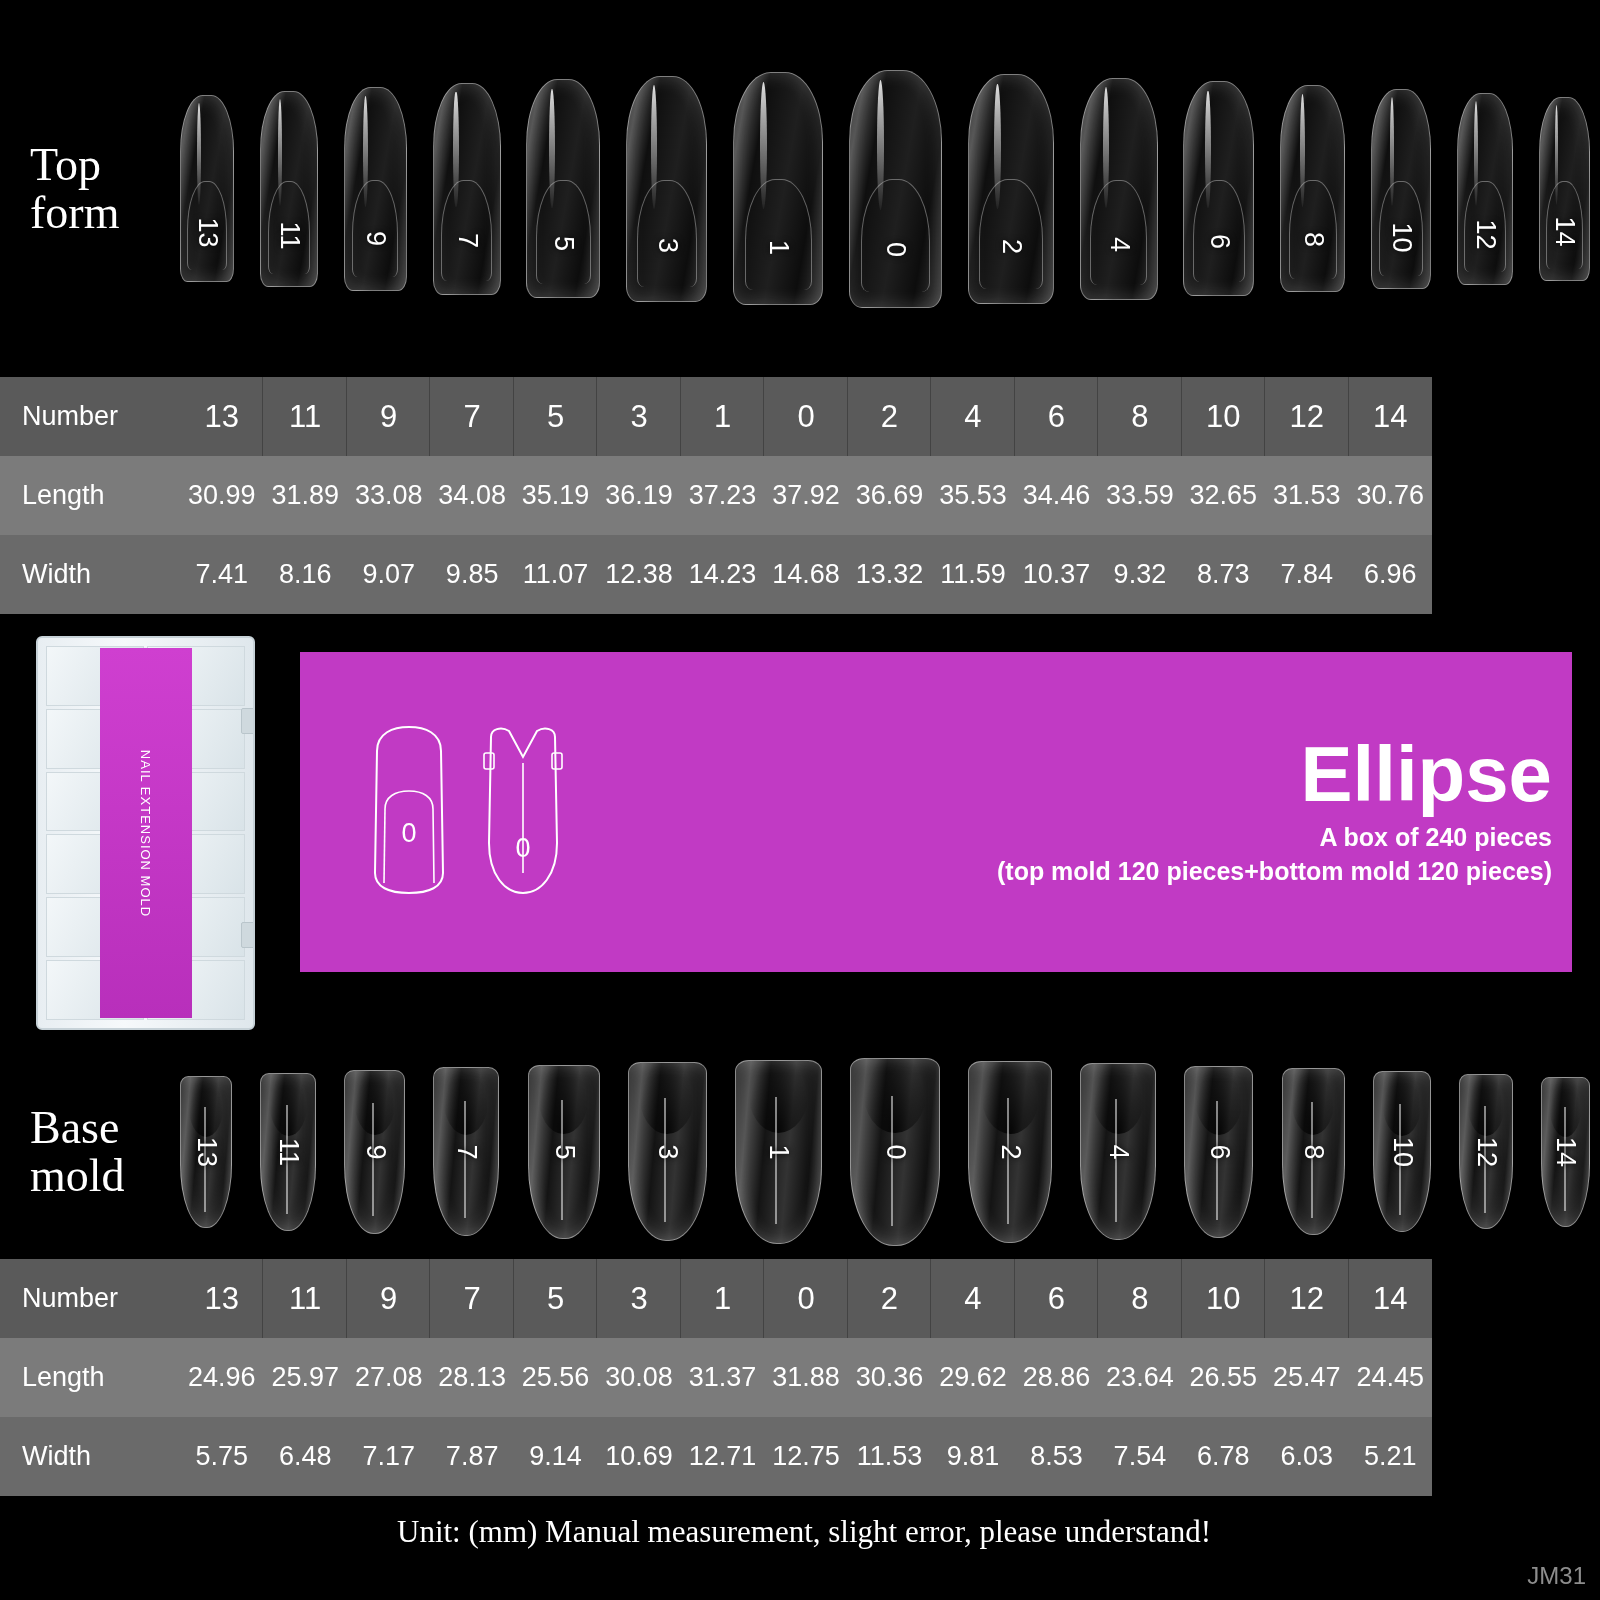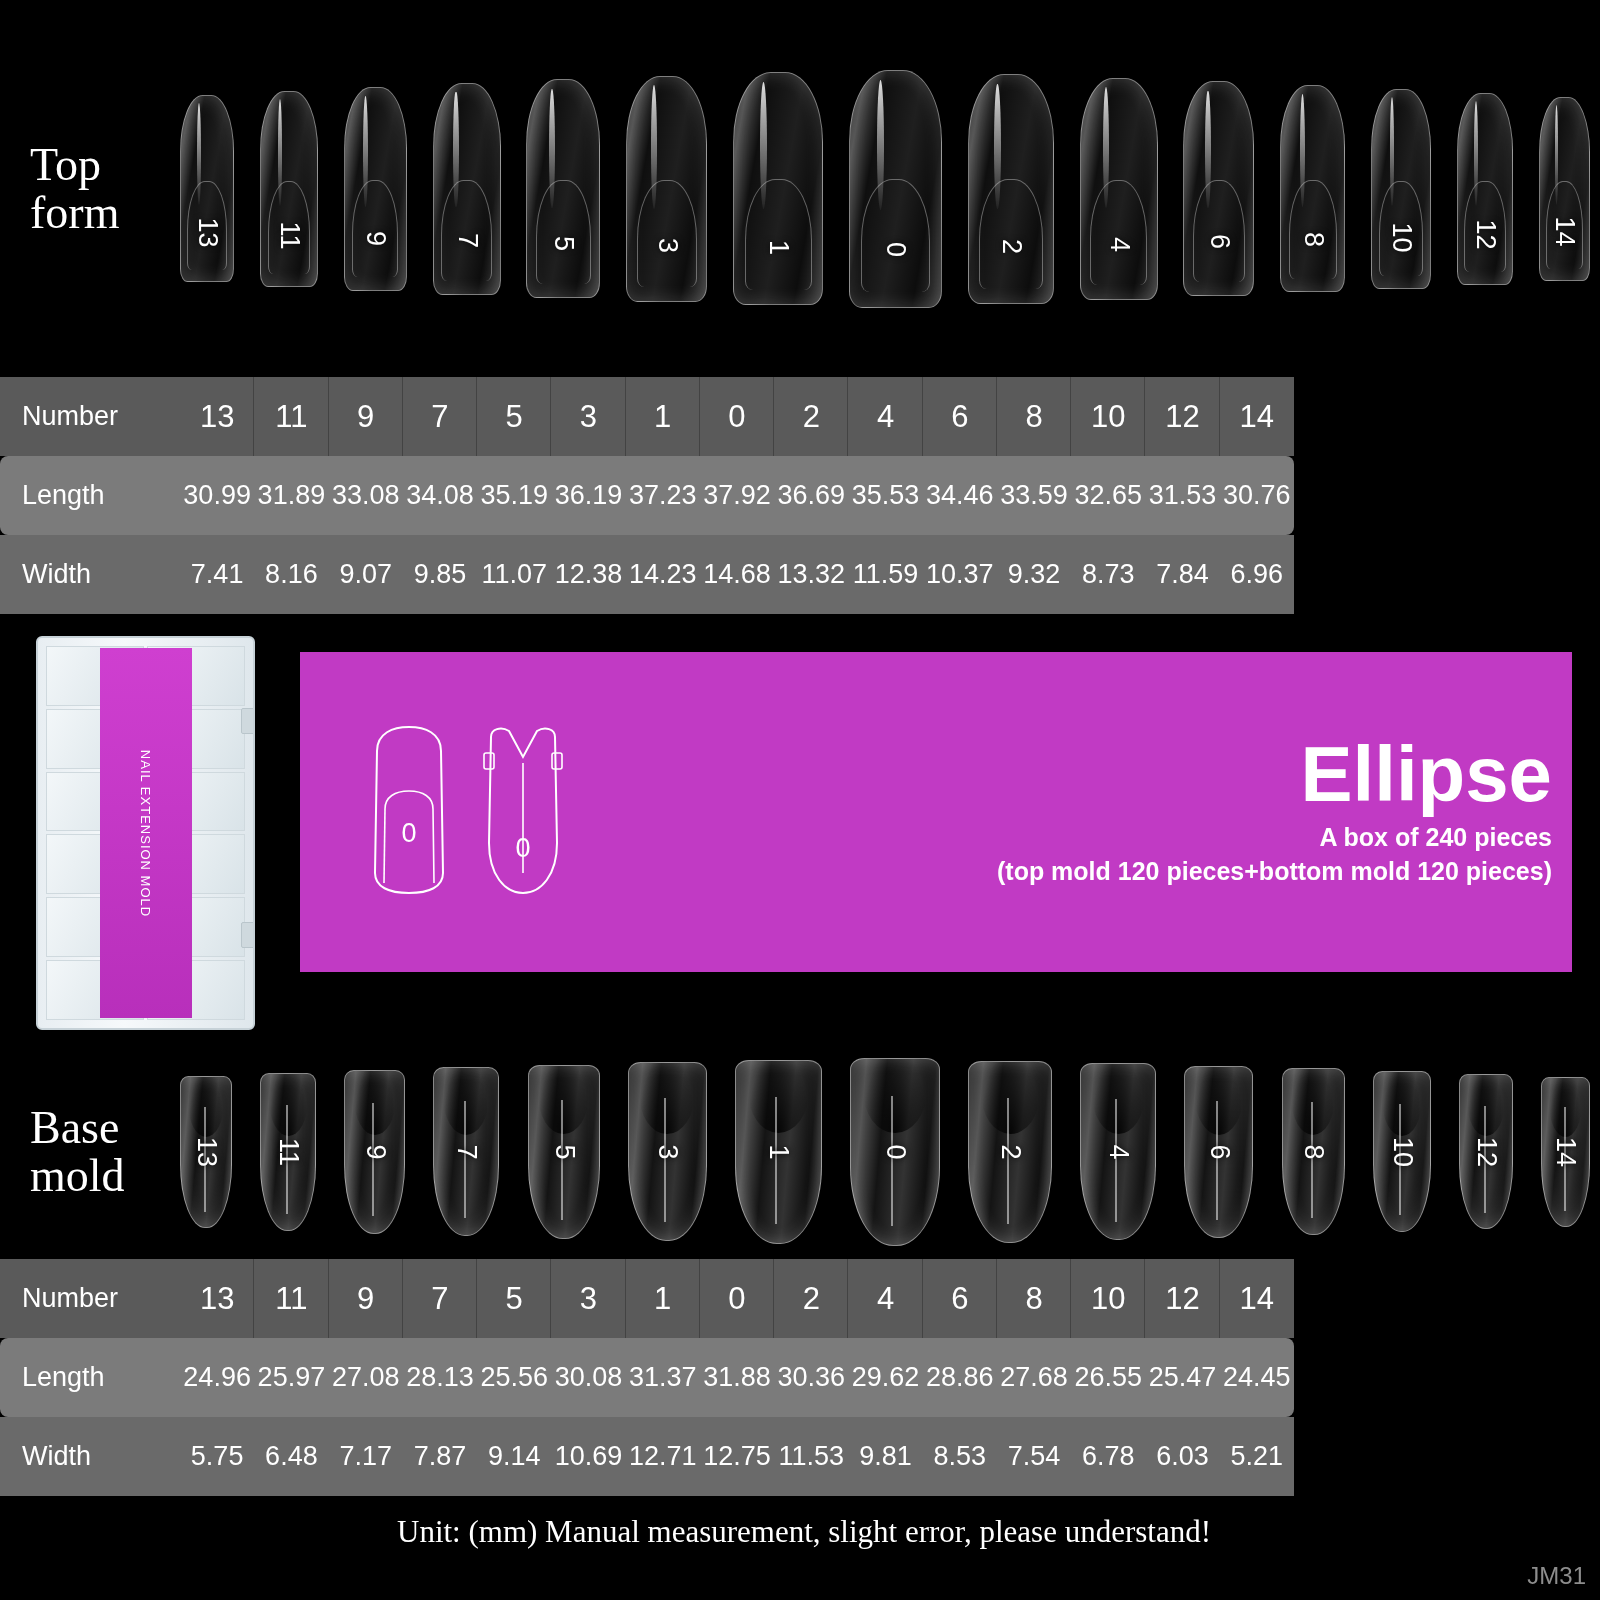--- a/index.html
+++ b/index.html
@@ -136,29 +136,29 @@
     font-family: "Liberation Sans", sans-serif;
     font-size: 27px;
     font-weight: 400;
     text-shadow: 0 0 6px rgba(0,0,0,0.9);
   }
   .tip-num-top { bottom: 18%; left: 50%; transform: translateX(-50%) rotate(90deg); }
   .tip-num-base { top: 50%; left: 50%; transform: translate(-50%,-50%) rotate(90deg); }
 
   
   .table {
-    width: 1294px;
+    width: 1432px;
   }
   .trow {
     display: flex;
     align-items: stretch;
     height: 79px;
   }
   .trow.alt1 { background: #5a5a5a; }
-  .trow.alt2 { background: #7b7b7b; border-radius: 8px; }
+  .trow.alt2 { background: #7b7b7b; }
   .trow.alt3 { background: #6a6a6a; }
   .trow .rowlabel {
     width: 180px;
     flex: 0 0 180px;
     display: flex;
     align-items: center;
     padding-left: 22px;
     box-sizing: border-box;
     font-size: 27px;
     color: #fff;
@@ -594,21 +594,21 @@
       <div class="cell">25.97</div>
       <div class="cell">27.08</div>
       <div class="cell">28.13</div>
       <div class="cell">25.56</div>
       <div class="cell">30.08</div>
       <div class="cell">31.37</div>
       <div class="cell">31.88</div>
       <div class="cell">30.36</div>
       <div class="cell">29.62</div>
       <div class="cell">28.86</div>
-      <div class="cell">27.68</div>
+      <div class="cell">23.64</div>
       <div class="cell">26.55</div>
       <div class="cell">25.47</div>
       <div class="cell">24.45</div>
     </div>
   </div>
   <div class="trow alt3">
     <div class="rowlabel">Width</div>
     <div class="cells">
       <div class="cell">5.75</div>
       <div class="cell">6.48</div>

